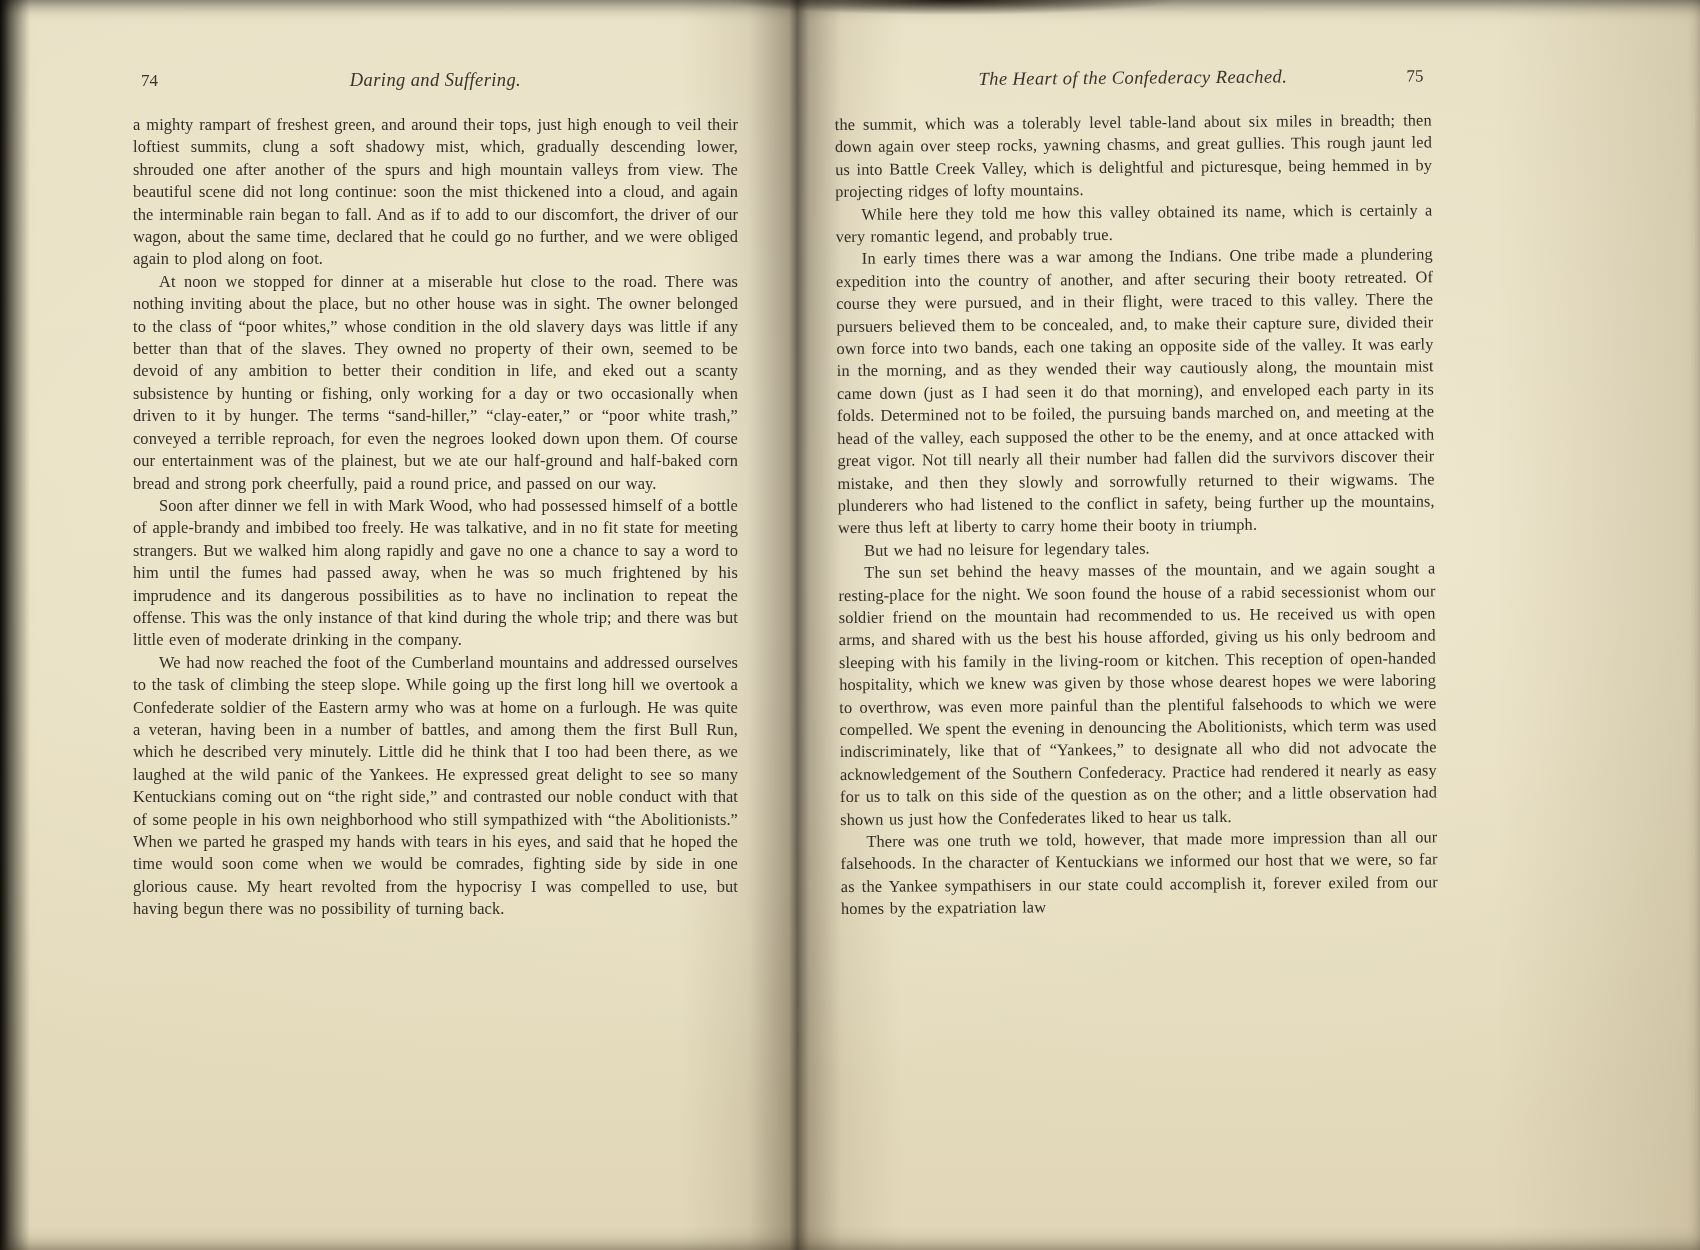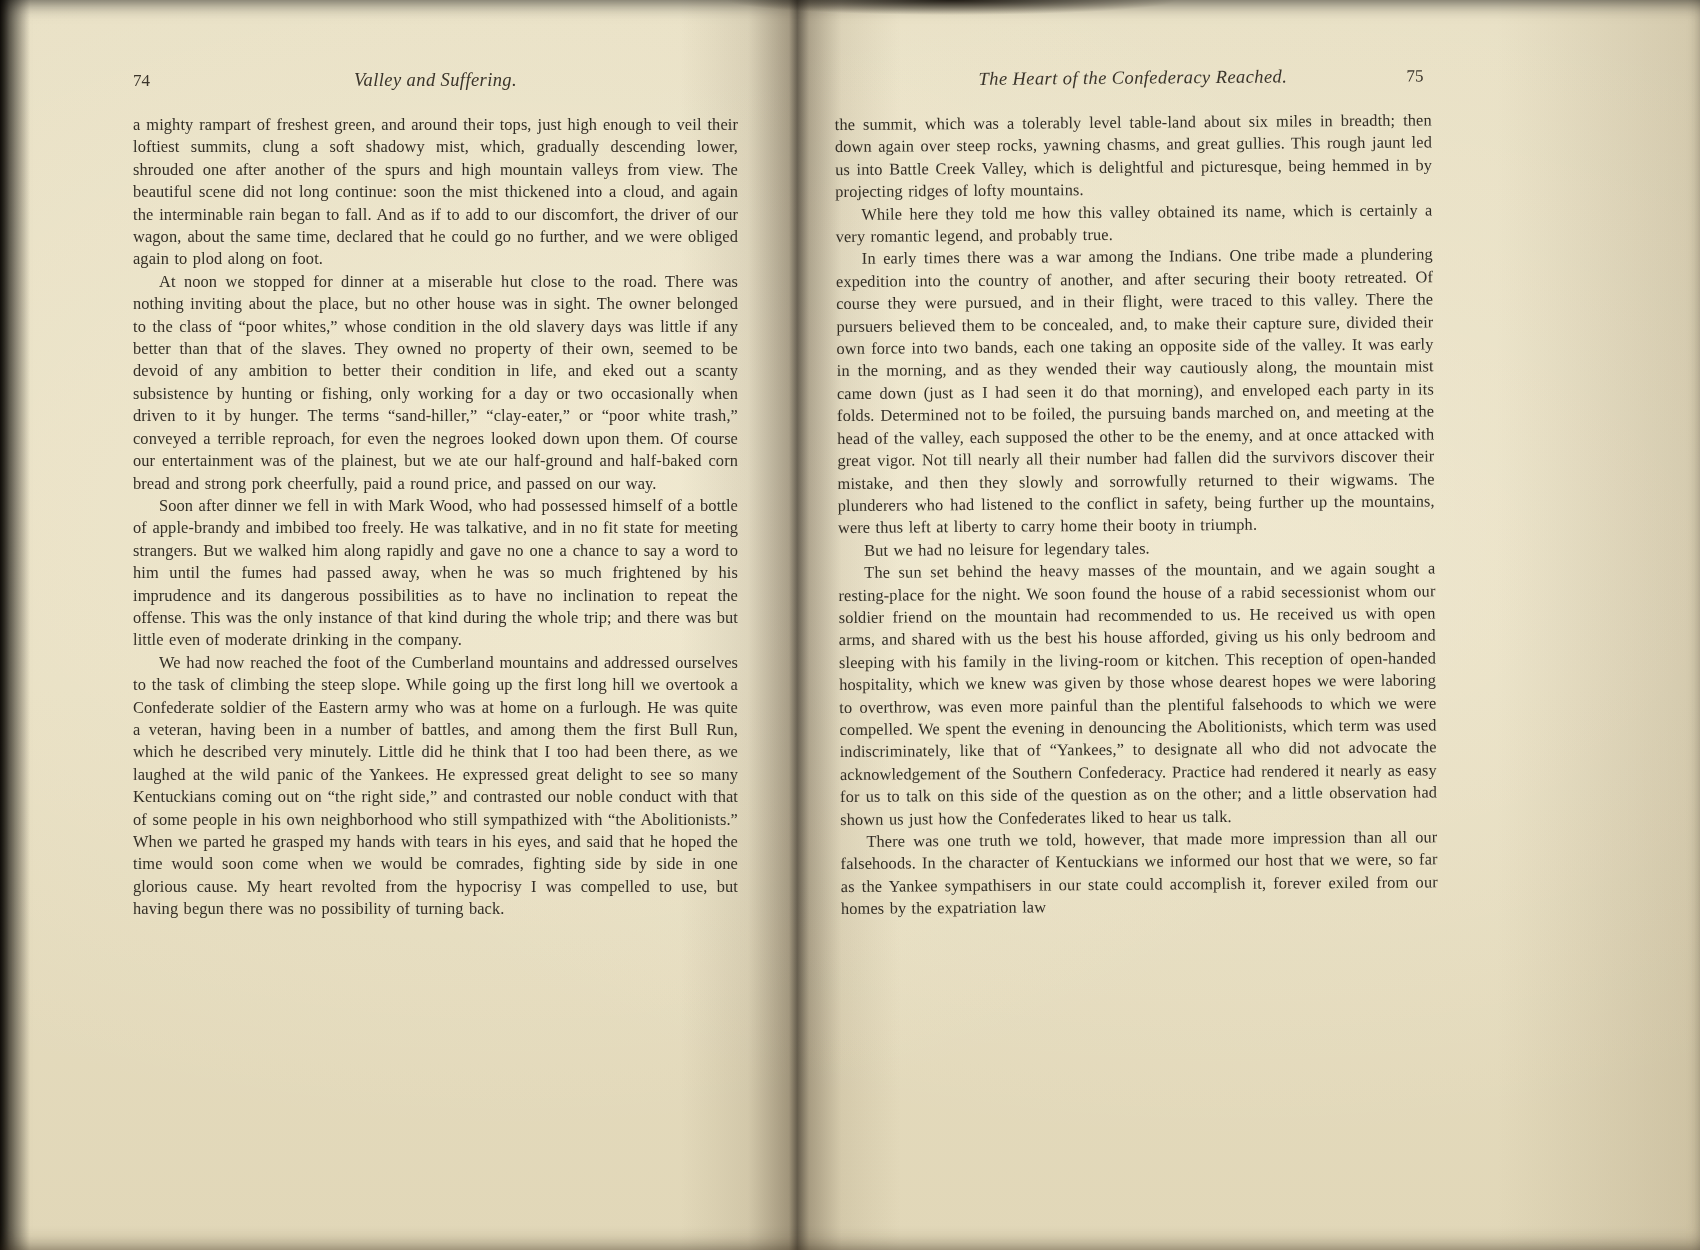--- a/index.html
+++ b/index.html
@@ -56,21 +56,21 @@
     font-style: italic;
     font-size: 18.5px;
     letter-spacing: 0.4px;
     color: #3a342a;
   }
   .pagenum {
     position: absolute; top: 1px;
     font-size: 17px;
     color: #3a342a;
   }
-  .pagenum.pos-left  { left: 0; text-align: right; }
+  .pagenum.pos-left  { left: 8px; text-align: right; }
   .pagenum.pos-right { right: 8px; }
   .page-body p {
     margin: 0;
     font-size: 16.4px;
     line-height: 22.4px;
     text-align: justify;
     text-indent: 26px;
     word-spacing: 1.2px;
     letter-spacing: 0.1px;
     color: #332e26;
@@ -78,21 +78,21 @@
   .page-body p.no-indent { text-indent: 0; }
 </style>
 </head>
 <body>
 
 <div class="scan">
 
   <div class="page page-left">
     <div class="page-header">
       <span class="pagenum pos-left">74</span>
-      <span class="running-title">Valley and Suffering.</span>
+      <span class="running-title">Daring and Suffering.</span>
     </div>
     <div class="page-body">
       <p class="no-indent">a mighty rampart of freshest green, and around their tops, just high enough to veil their loftiest summits, clung a soft shadowy mist, which, gradually descending lower, shrouded one after another of the spurs and high mountain valleys from view.  The beautiful scene did not long continue: soon the mist thickened into a cloud, and again the interminable rain began to fall.  And as if to add to our discomfort, the driver of our wagon, about the same time, declared that he could go no further, and we were obliged again to plod along on foot.</p>
       <p>At noon we stopped for dinner at a miserable hut close to the road. There was nothing inviting about the place, but no other house was in sight.  The owner belonged to the class of “poor whites,” whose condition in the old slavery days was little if any better than that of the slaves. They owned no property of their own, seemed to be devoid of any ambition to better their condition in life, and eked out a scanty subsistence by hunting or fishing, only working for a day or two occasionally when driven to it by hunger.  The terms “sand-hiller,” “clay-eater,” or “poor white trash,” conveyed a terrible reproach, for even the negroes looked down upon them.  Of course our entertainment was of the plainest, but we ate our half-ground and half-baked corn bread and strong pork cheerfully, paid a round price, and passed on our way.</p>
       <p>Soon after dinner we fell in with Mark Wood, who had possessed himself of a bottle of apple-brandy and imbibed too freely.  He was talkative, and in no fit state for meeting strangers.  But we walked him along rapidly and gave no one a chance to say a word to him until the fumes had passed away, when he was so much frightened by his imprudence and its dangerous possibilities as to have no inclination to repeat the offense. This was the only instance of that kind during the whole trip; and there was but little even of moderate drinking in the company.</p>
       <p>We had now reached the foot of the Cumberland mountains and addressed ourselves to the task of climbing the steep slope.  While going up the first long hill we overtook a Confederate soldier of the Eastern army who was at home on a furlough.  He was quite a veteran, having been in a number of battles, and among them the first Bull Run, which he described very minutely.  Little did he think that I too had been there, as we laughed at the wild panic of the Yankees.  He expressed great delight to see so many Kentuckians coming out on “the right side,” and contrasted our noble conduct with that of some people in his own neighborhood who still sympathized with “the Abolitionists.”  When we parted he grasped my hands with tears in his eyes, and said that he hoped the time would soon come when we would be comrades, fighting side by side in one glorious cause.  My heart revolted from the hypocrisy I was compelled to use, but having begun there was no possibility of turning back.</p>
     </div>
   </div>
 
   <div class="page page-right">

